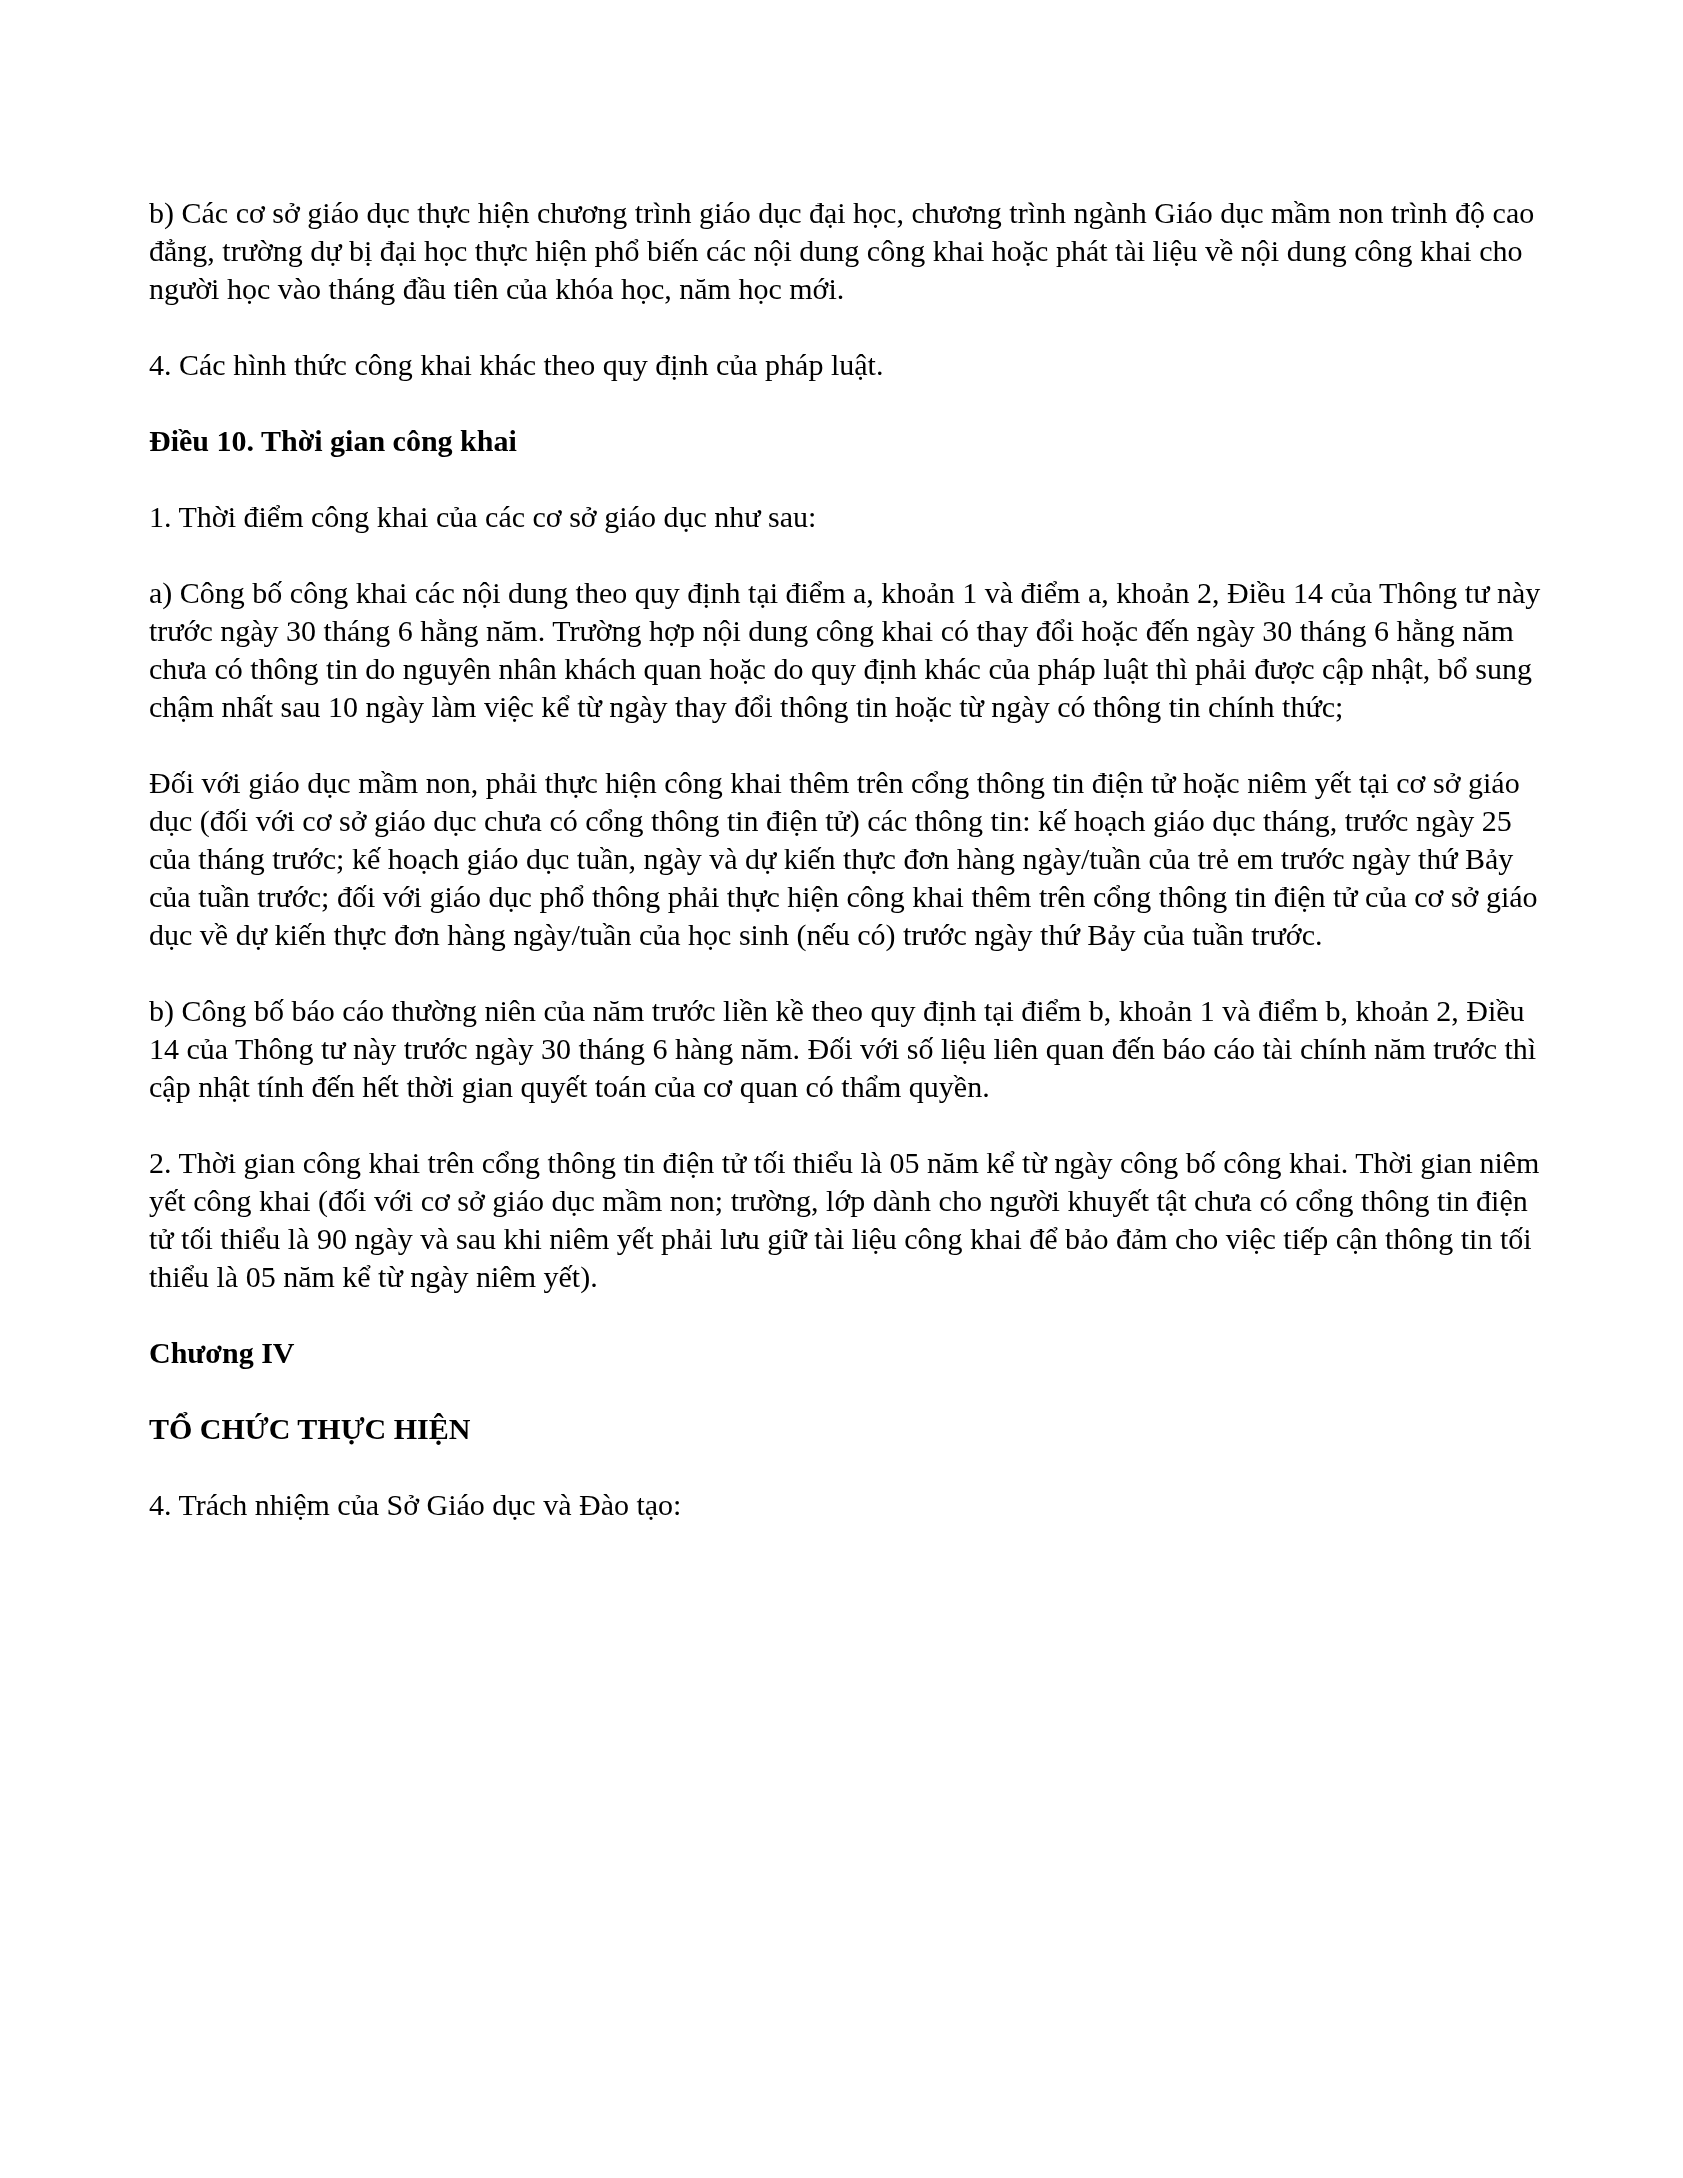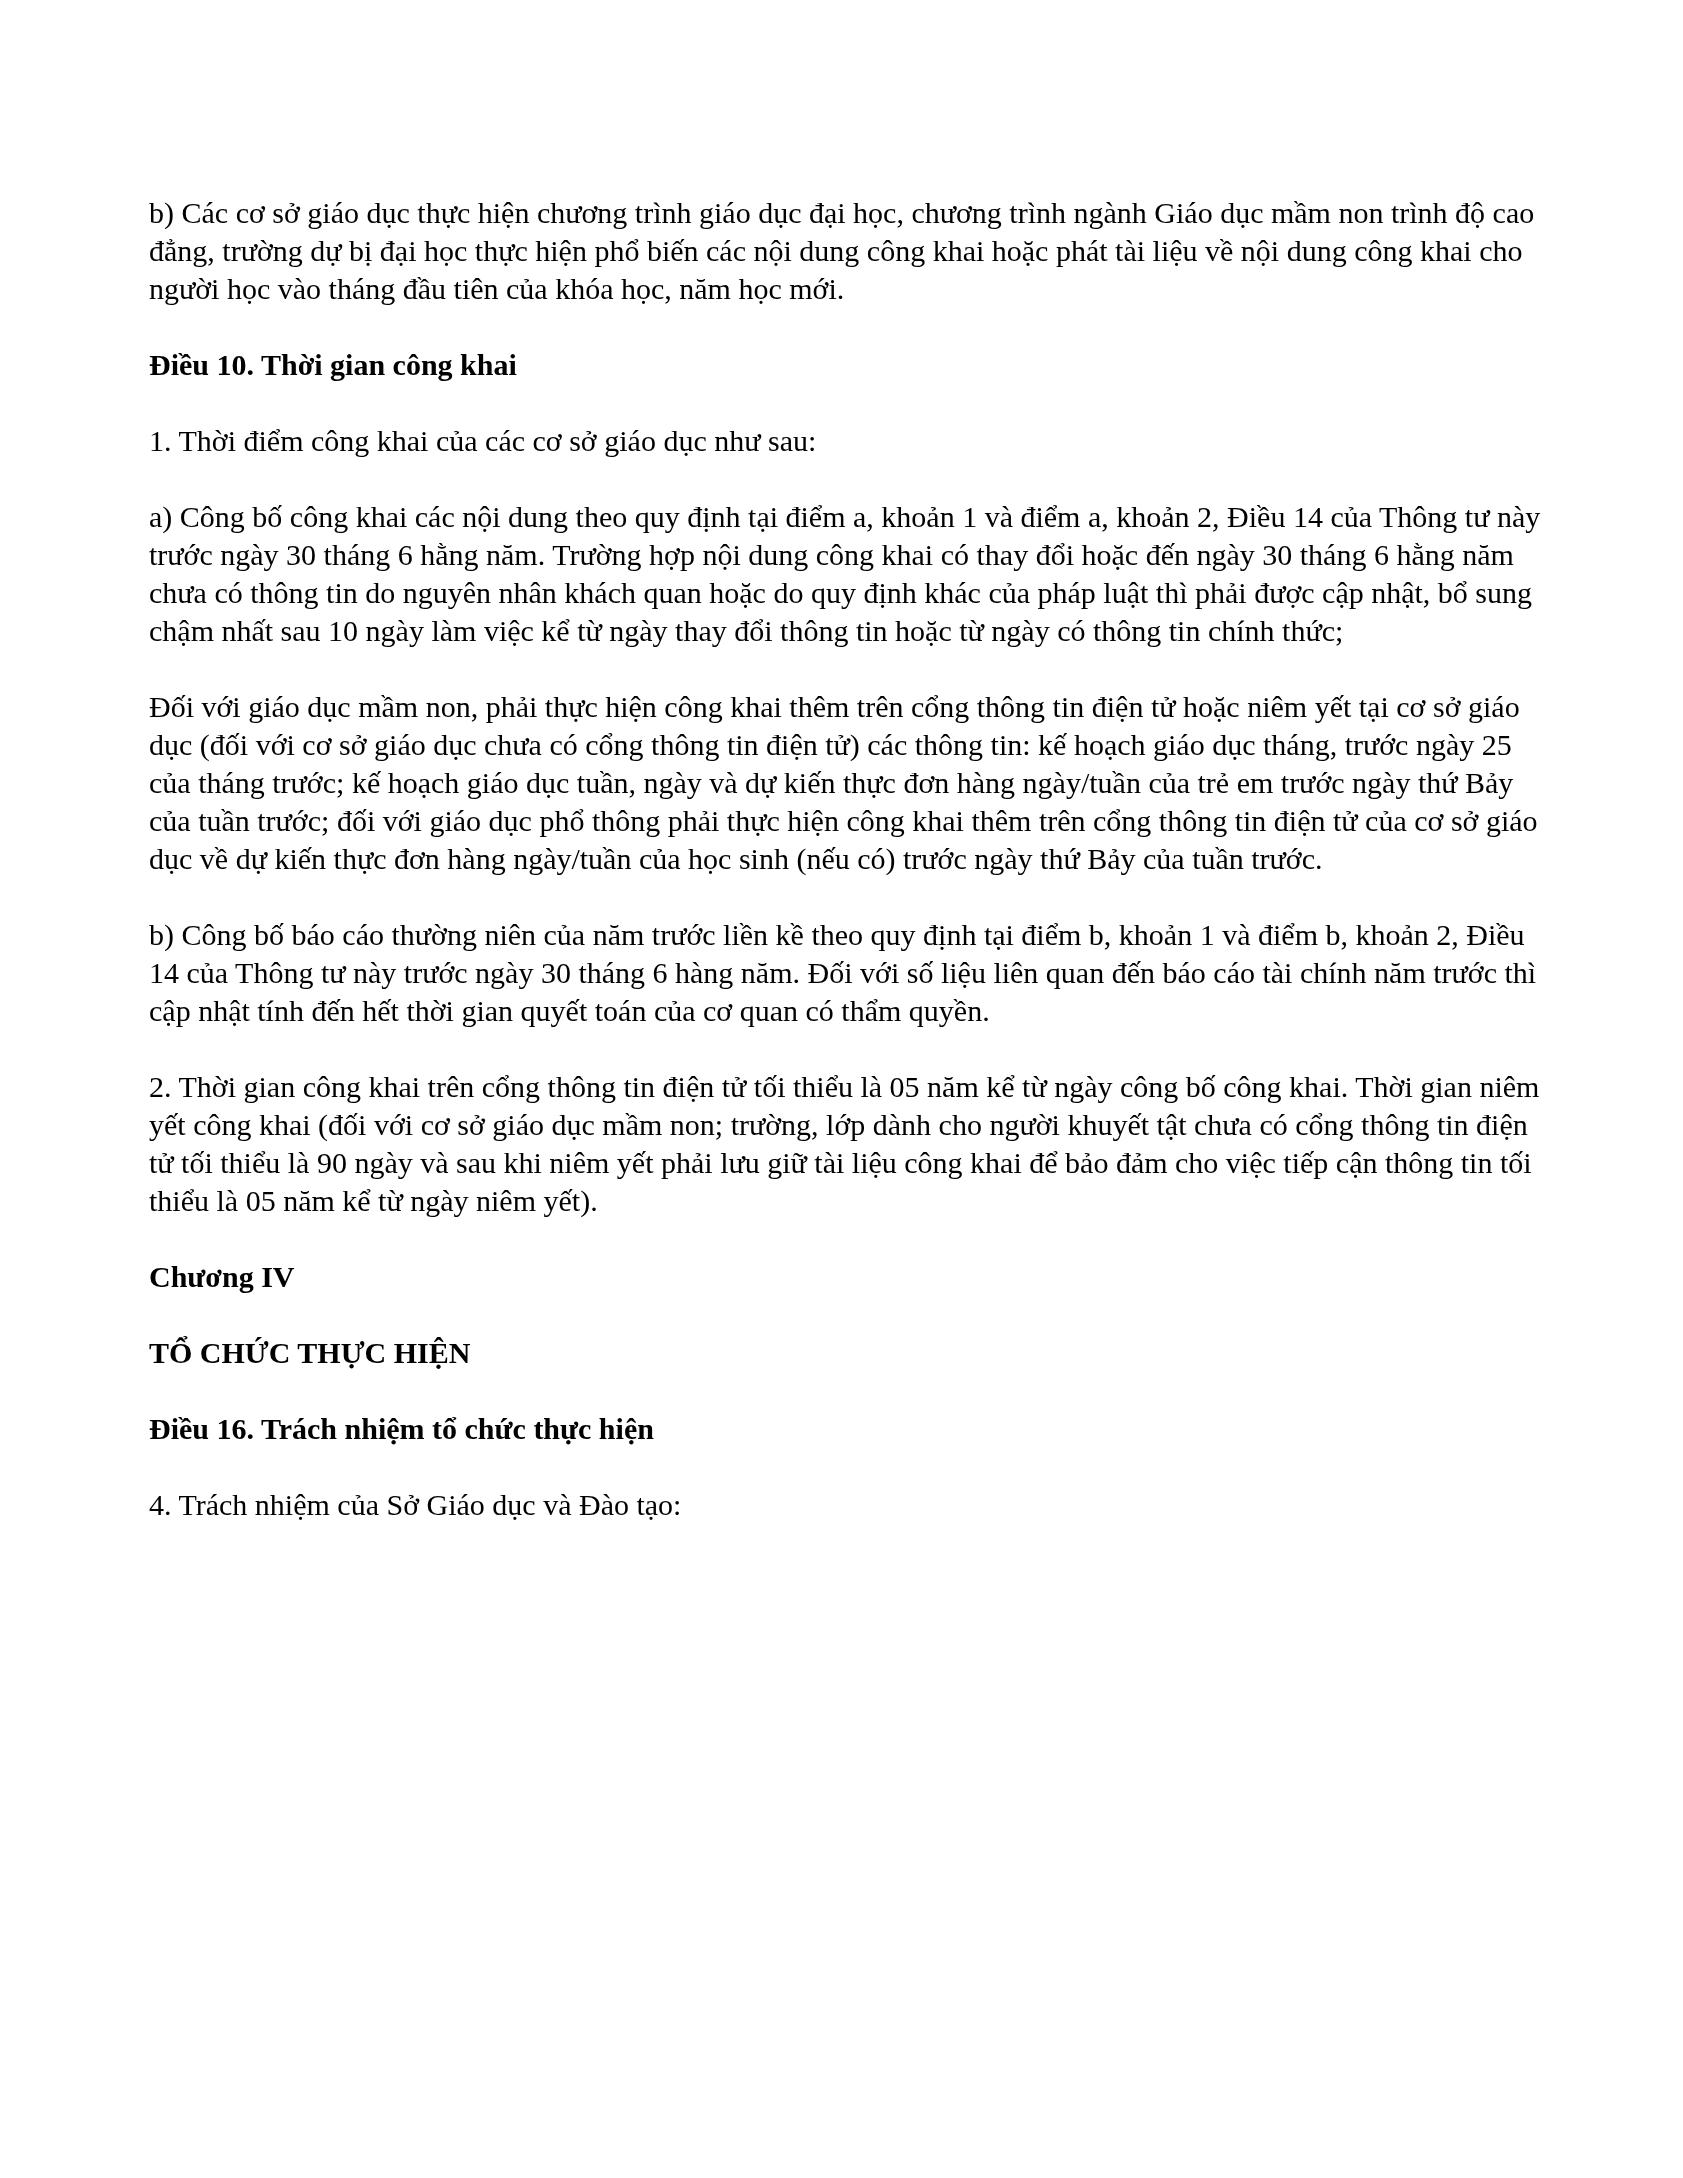--- a/index.html
+++ b/index.html
@@ -38,35 +38,35 @@
     font-weight: bold;
     text-align: left;
   }
 </style>
 </head>
 <body>
 
 <div class="page">
   <p class="para-body">b) Các cơ sở giáo dục thực hiện chương trình giáo dục đại học, chương trình ngành Giáo dục mầm non trình độ cao đẳng, trường dự bị đại học thực hiện phổ biến các nội dung công khai hoặc phát tài liệu về nội dung công khai cho người học vào tháng đầu tiên của khóa học, năm học mới.</p>
 
+  <p class="para-body">4. Các hình thức công khai khác theo quy định của pháp luật.</p>
 
   <p class="para-heading">Điều 10. Thời gian công khai</p>
 
   <p class="para-body">1. Thời điểm công khai của các cơ sở giáo dục như sau:</p>
 
   <p class="para-body">a) Công bố công khai các nội dung theo quy định tại điểm a, khoản 1 và điểm a, khoản 2, Điều 14 của Thông tư này trước ngày 30 tháng 6 hằng năm. Trường hợp nội dung công khai có thay đổi hoặc đến ngày 30 tháng 6 hằng năm chưa có thông tin do nguyên nhân khách quan hoặc do quy định khác của pháp luật thì phải được cập nhật, bổ sung chậm nhất sau 10 ngày làm việc kể từ ngày thay đổi thông tin hoặc từ ngày có thông tin chính thức;</p>
 
   <p class="para-body">Đối với giáo dục mầm non, phải thực hiện công khai thêm trên cổng thông tin điện tử hoặc niêm yết tại cơ sở giáo dục (đối với cơ sở giáo dục chưa có cổng thông tin điện tử) các thông tin: kế hoạch giáo dục tháng, trước ngày 25 của tháng trước; kế hoạch giáo dục tuần, ngày và dự kiến thực đơn hàng ngày/tuần của trẻ em trước ngày thứ Bảy của tuần trước; đối với giáo dục phổ thông phải thực hiện công khai thêm trên cổng thông tin điện tử của cơ sở giáo dục về dự kiến thực đơn hàng ngày/tuần của học sinh (nếu có) trước ngày thứ Bảy của tuần trước.</p>
 
   <p class="para-body">b) Công bố báo cáo thường niên của năm trước liền kề theo quy định tại điểm b, khoản 1 và điểm b, khoản 2, Điều 14 của Thông tư này trước ngày 30 tháng 6 hàng năm. Đối với số liệu liên quan đến báo cáo tài chính năm trước thì cập nhật tính đến hết thời gian quyết toán của cơ quan có thẩm quyền.</p>
 
   <p class="para-body">2. Thời gian công khai trên cổng thông tin điện tử tối thiểu là 05 năm kể từ ngày công bố công khai. Thời gian niêm yết công khai (đối với cơ sở giáo dục mầm non; trường, lớp dành cho người khuyết tật chưa có cổng thông tin điện tử tối thiểu là 90 ngày và sau khi niêm yết phải lưu giữ tài liệu công khai để bảo đảm cho việc tiếp cận thông tin tối thiểu là 05 năm kể từ ngày niêm yết).</p>
 
 
   <p class="para-heading">Chương IV</p>
 
   <p class="para-chapter-title">TỔ CHỨC THỰC HIỆN</p>
 
-  <p class="para-heading">Điều 16. Trách nhiệm tổ chức thực hiện</p>
 
   <p class="para-body">4. Trách nhiệm của Sở Giáo dục và Đào tạo:</p>
 </div>
 
 
 </body></html>

